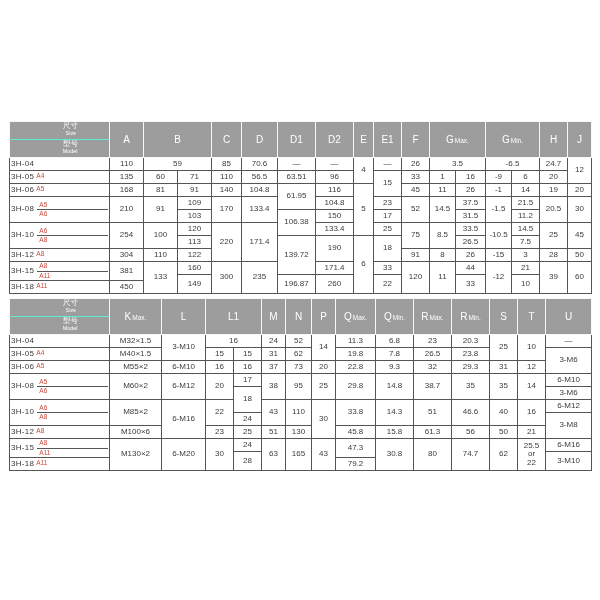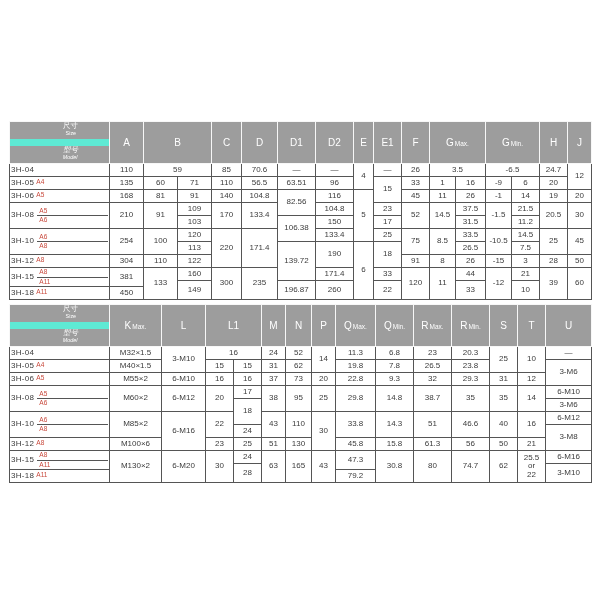--- a/index.html
+++ b/index.html
@@ -18,21 +18,21 @@
   }
   table.spec-table td{
     border:1px solid #555555;height:12px;padding:0 1px;
     font-size:8px;color:#3b3b3b;text-align:center;line-height:1.05;
     overflow:hidden;white-space:nowrap;
   }
   td.red{color:#c8483b;}
   .hsub{font-size:6.5px;margin-left:1px;}
   th.corner{padding:0;}
   .c-half{height:17px;display:flex;flex-direction:column;align-items:center;padding-left:22px;}
-  .c-bot{border-top:7px solid #5eead4;font-style:italic;}
+  .c-bot{border-top:1px solid #5eead4;}
   .c-cn{font-size:7.5px;line-height:1;}
   .c-en{font-size:6px;line-height:1;transform:scale(.9);}
   td.mcell{text-align:left;padding:0;}
   .mwrap{display:flex;align-items:center;width:100%;}
   .mname{letter-spacing:.3px;white-space:nowrap;}
   .msup{color:#c8483b;font-size:6.5px;margin-left:2px;position:relative;top:-1px;}
   .mfrac{flex:1;margin-left:3px;display:flex;flex-direction:column;min-width:14px;}
   .mfrac .ft,.mfrac .fb{
     display:block;color:#c8483b;font-size:6.5px;text-align:left;
     padding:1px 0 1px 2px;line-height:1;
@@ -138,21 +138,21 @@
             <div class="mwrap">
               <span class="mname">3H-06</span>
               <span class="msup">A5</span>
             </div>
           </td>
           <td>168</td>
           <td>81</td>
           <td class="red">91</td>
           <td>140</td>
           <td>104.8</td>
-          <td rowspan="2" class="red">82.56</td>
+          <td rowspan="2" class="red">61.95</td>
           <td class="red">116</td>
           <td rowspan="4">5</td>
           <td>45</td>
           <td>11</td>
           <td class="red">26</td>
           <td>-1</td>
           <td class="red">14</td>
           <td>19</td>
           <td>20</td>
         </tr>

